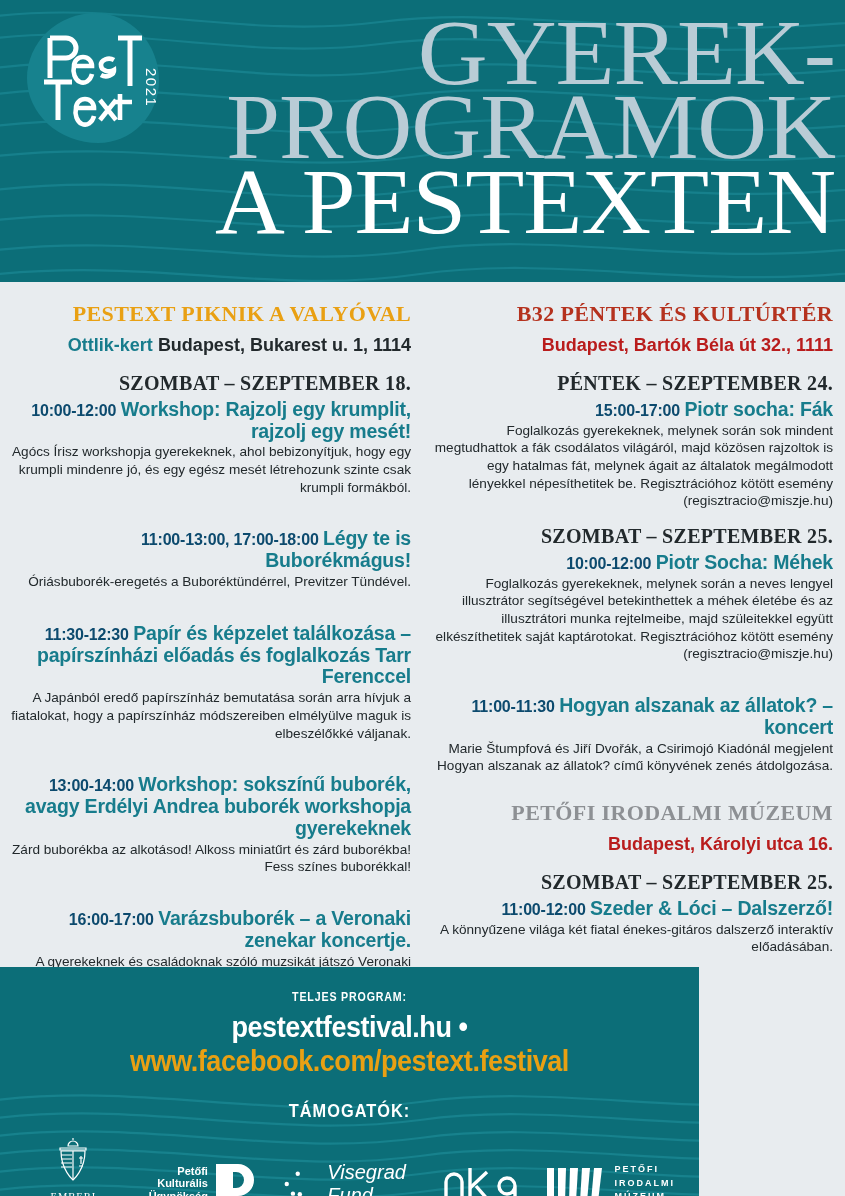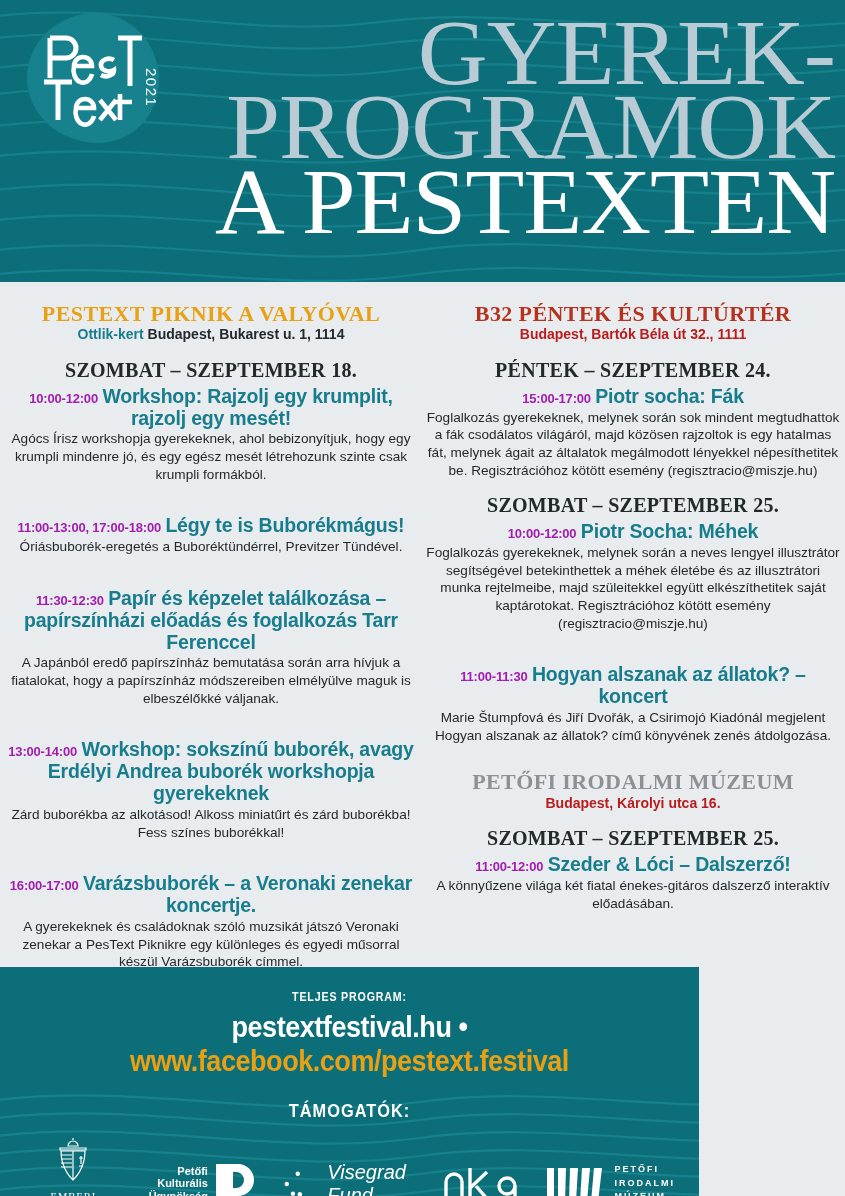--- a/index.html
+++ b/index.html
@@ -48,39 +48,39 @@
   }
 
   
   .content{
     position:absolute;left:0;top:282px;width:845px;height:685px;
     background:#e8ecef;
     display:flex;
   }
   .col{
     width:422px;
-    padding:0 4px;
+    padding:0 11px;
     box-sizing:border-box;
-    text-align:center;
+    text-align:right;
     color:#22292c;
   }
 
   .venue{ margin-top:20px; }
   .venue-name{
     font-family:"Liberation Serif", serif;
     font-weight:bold;
     font-size:22px;
     letter-spacing:0.4px;
     line-height:1.1;
   }
   .venue-name.gold{color:#e9a013;}
   .venue-name.red{color:#b5321e;}
   .venue-name.grey{color:#8d9094;}
   .venue-addr{
-    font-size:14px;font-weight:bold;margin-top:0;line-height:1.25;
+    font-size:18px;font-weight:bold;margin-top:8px;line-height:1.25;
   }
   .venue-addr .place{color:#177c8c;}
   .venue-addr .addr{color:#22292c;}
   .venue-addr.all-teal .addr{color:#b91c1c;}
 
   .daybar{
     font-family:"Liberation Serif", serif;
     font-weight:bold;
     font-size:20px;
     color:#22292c;
@@ -89,21 +89,21 @@
   }
 
   .event{ margin-top:4px; }
   .event + .event{ margin-top:32px; }
 
   .ev-head{
     line-height:1.12;
     margin-bottom:1px;
   }
   .ev-time{
-    font-size:13px;font-weight:bold;color:#a21caf;
+    font-size:16px;font-weight:bold;color:#0c4a6e;
     letter-spacing:-0.2px;
     white-space:nowrap;
   }
   .ev-title{
     font-size:19.5px;font-weight:bold;color:#177c8c;
     letter-spacing:-0.2px;
   }
   .ev-desc{
     font-size:13.6px;color:#22292c;line-height:1.3;margin-top:1px;
   }

